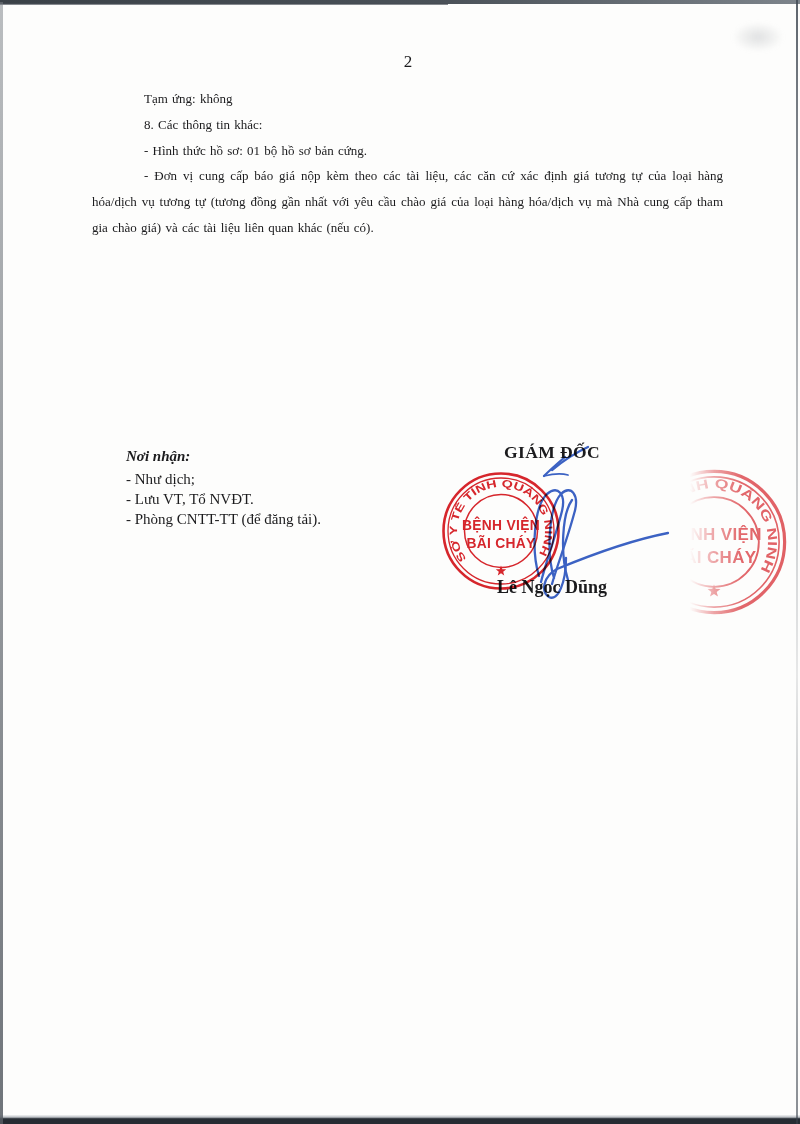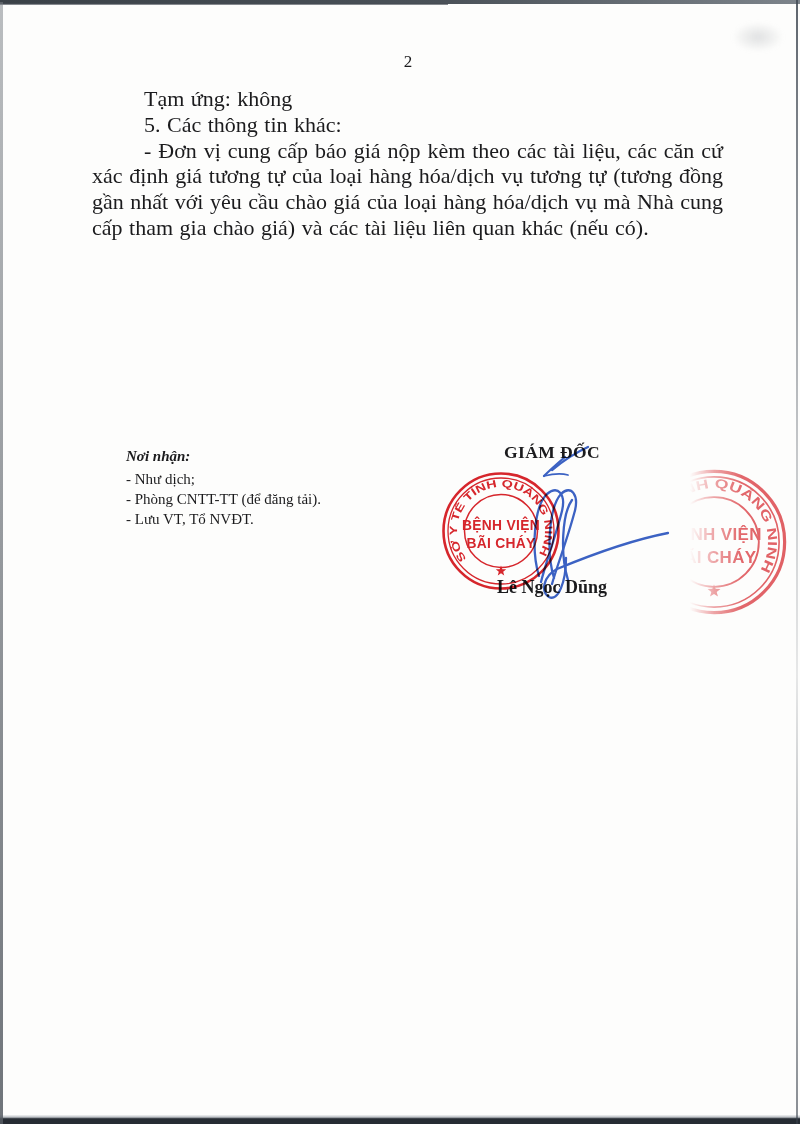--- a/index.html
+++ b/index.html
@@ -21,21 +21,21 @@
   .scan-right { position:absolute; right:2px; top:0; bottom:0; width:2px;
                 background:linear-gradient(to bottom,rgba(66,74,84,.85),rgba(66,74,84,.3) 40%,rgba(66,74,84,.12) 60%,rgba(56,64,74,.6)); }
   .smudge-tr  { position:absolute; left:732px; top:22px; width:52px; height:30px;
                 background:radial-gradient(ellipse at center,rgba(158,162,167,.30),rgba(158,162,167,0) 70%);
                 filter:blur(2px); }
   
   .page-number { position:absolute; left:396px; top:52px; width:24px; text-align:center;
                  font-size:17px; }
   .doc-body { position:absolute; left:92px; top:86px; width:631px; }
   .doc-body p {
-    margin:0; font-size:22px; line-height:25.8px;
+    margin:0; font-size:13px; line-height:25.8px;
     text-align:justify; text-indent:52px; word-spacing:1px;
   }
   .doc-body p.closing { margin-top:2px; }
   
   .recipients { position:absolute; left:126px; top:446px; font-size:15px; line-height:20px;font-family:Liberation Serif, serif; }
   .recipients .rc-title { font-weight:bold; font-style:italic; margin-bottom:3px; }
   .recipients .rc-item  { }
   .sig-title { position:absolute; left:504px; top:442px; font-size:17.5px; font-weight:bold;
                letter-spacing:.4px; }
   .sig-name  { position:absolute; left:497px; top:577px; font-size:18px; font-weight:bold; }
@@ -61,29 +61,30 @@
   <div class="scan-top2"></div>
   <div class="scan-bottom"></div>
   <div class="scan-left"></div>
   <div class="scan-right"></div>
   <div class="smudge-tr"></div>
 
   <div class="page-number">2</div>
 
   <div class="doc-body">
     <p>Tạm ứng: không</p>
-    <p>5. Các thông tin khác:</p>
+    <p>8. Các thông tin khác:</p>
+    <p>- Hình thức hồ sơ: 01 bộ hồ sơ bản cứng.</p>
     <p>- Đơn vị cung cấp báo giá nộp kèm theo các tài liệu, các căn cứ xác định giá tương tự của loại hàng hóa/dịch vụ tương tự (tương đồng gần nhất với yêu cầu chào giá của loại hàng hóa/dịch vụ mà Nhà cung cấp tham gia chào giá) và các tài liệu liên quan khác (nếu có).</p>
   </div>
 
   <div class="recipients">
     <div class="rc-title">Nơi nhận:</div>
     <div class="rc-item">- Như dịch;</div>
+    <div class="rc-item">- Lưu VT, Tổ NVĐT.</div>
     <div class="rc-item">- Phòng CNTT-TT (để đăng tải).</div>
-    <div class="rc-item">- Lưu VT, Tổ NVĐT.</div>
   </div>
 
   <div class="sig-title">GIÁM ĐỐC</div>
   <div class="sig-name">Lê Ngọc Dũng</div>
 
   <svg class="stamp stamp-main" width="140" height="140" viewBox="0 0 140 140">
     <circle cx="70" cy="70" r="57.5" fill="none" stroke="#d8262c" stroke-width="2.6"></circle>
     <circle cx="70" cy="70" r="53" fill="none" stroke="#d8262c" stroke-width="1.3"></circle>
     <circle cx="70" cy="70" r="36.5" fill="none" stroke="#d8262c" stroke-width="1.5"></circle>
     <path id="ringpath1" d="M 35.8,97.7 A 44,44 0 1 1 104.2,97.7" fill="none"></path>

